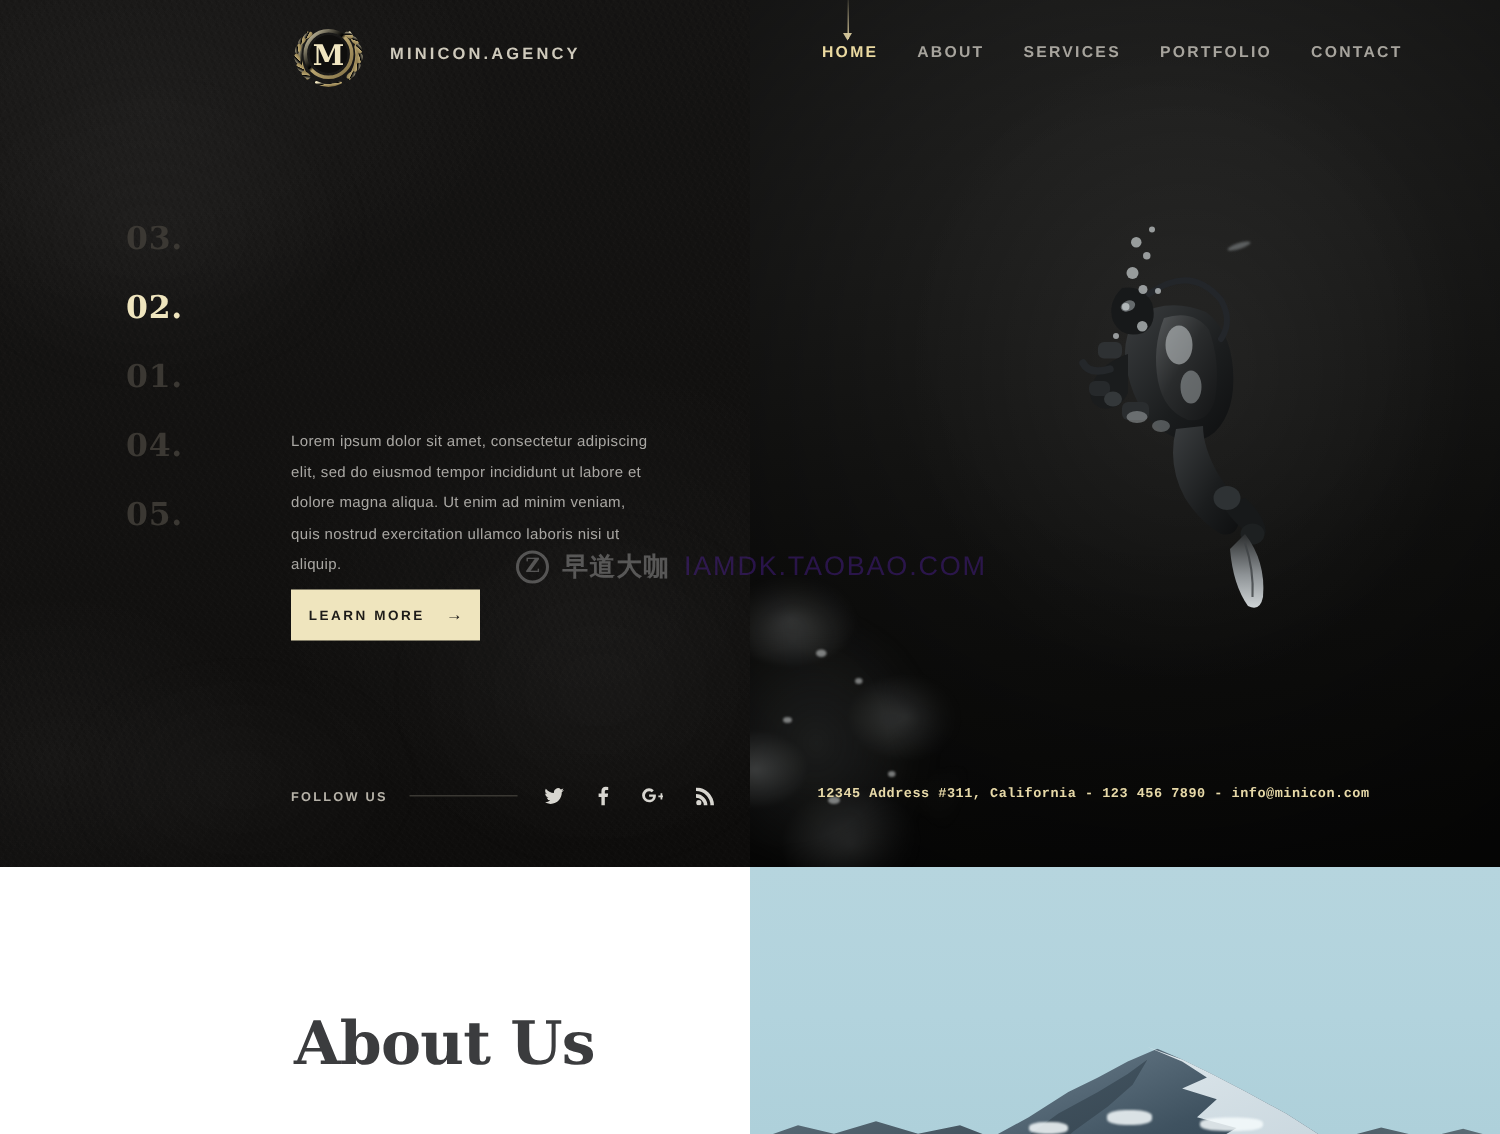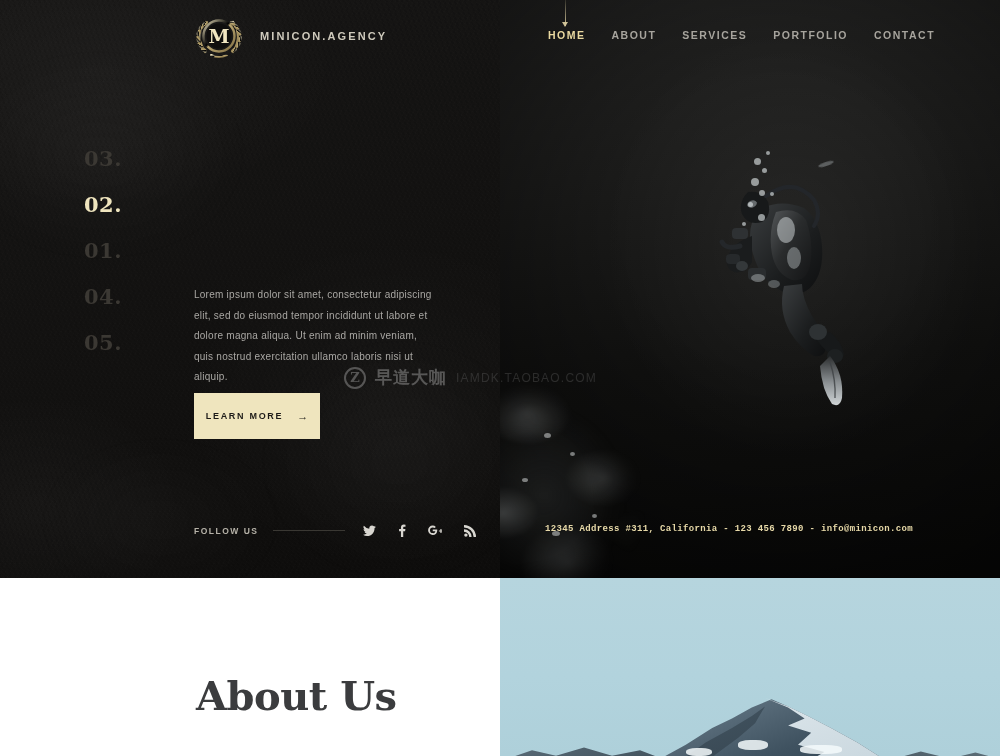--- a/index.html
+++ b/index.html
@@ -86,21 +86,21 @@
   .slider-nums{position:absolute;left:84px;top:146px;display:flex;flex-direction:column;gap:21px;}
   .slide-num{font-family:"DejaVu Serif", serif;font-size:21px;font-weight:700;color:#3b3833;letter-spacing:.5px;cursor:pointer;}
   .slide-num.active{color:#efe5be;}
 
   
   .hero-title{position:absolute;left:194px;top:138px;width:300px;
     font-family:"DejaVu Serif", serif;font-weight:700;font-size:47px;line-height:1.22;
     color:#efe5be;letter-spacing:-.5px;}
   .hero-para{position:absolute;left:194px;top:285px;width:240px;
     font-size:10px;line-height:2.05;color:#a9a7a3;letter-spacing:.25px;}
-  .btn{position:absolute;left:194px;top:393px;width:126px;height:46px;background:#efe5be;
+  .btn{position:absolute;left:194px;top:393px;width:126px;height:34px;background:#efe5be;
     display:flex;align-items:center;justify-content:center;gap:14px;cursor:pointer;}
   .btn-label{font-size:9px;font-weight:700;letter-spacing:1.7px;color:#1d1b18;}
   .btn-arrow{font-size:11px;color:#1d1b18;line-height:1;}
 
   
   .follow{position:absolute;left:194px;top:524px;display:flex;align-items:center;}
   .follow-label{font-size:8.5px;font-weight:700;letter-spacing:1.5px;color:#b6b2a8;}
   .follow-line{width:72px;height:1px;background:#3a3833;margin:0 12px 0 14px;}
   .socials{display:flex;align-items:center;gap:22px;margin-left:6px;}
   .soc{color:#d8d6d0;cursor:pointer;display:flex;align-items:center;justify-content:center;}
@@ -108,21 +108,21 @@
   
   .contact{position:absolute;left:545px;top:524px;font-size:9px;font-weight:700;
     letter-spacing:.35px;color:#e7d9a8;}
 
   
   .watermark{position:absolute;left:344px;top:366px;display:flex;align-items:center;gap:9px;
     opacity:.30;pointer-events:none;}
   .wm-badge{width:22px;height:22px;border-radius:50%;border:2px solid #e8e8e8;color:#e8e8e8;
     font-family:"DejaVu Serif",serif;font-weight:700;font-size:13px;display:flex;align-items:center;justify-content:center;}
   .wm-cn{font-size:17px;color:#efefef;letter-spacing:1px;font-weight:700;}
-  .wm-en{font-size:12px;color:#737373;letter-spacing:1.2px;}
+  .wm-en{font-size:18px;color:#6d28d9;letter-spacing:1.2px;}
 
   
   .about{position:absolute;left:0;top:578px;width:1000px;height:230px;background:#f9a8d4;}
   .about-left{position:absolute;left:0;top:0;width:500px;height:178px;background:#fff;}
   .about-title{position:absolute;left:196px;top:98px;font-family:"DejaVu Serif",serif;
     font-weight:700;font-size:40px;color:#3b3c3e;letter-spacing:-.5px;line-height:1;}
   .about-right{position:absolute;left:500px;top:0;width:500px;height:178px;overflow:hidden;
     background:linear-gradient(#b6d5de 0%,#b2d3dd 55%,#aed0da 100%);}
   .peak{position:absolute;left:100px;bottom:-56px;width:330px;height:120px;
     background:linear-gradient(158deg,#9fb3bf 0%,#5b6e7c 28%,#3f5260 52%,#2f4250 75%,#27323c 100%);

